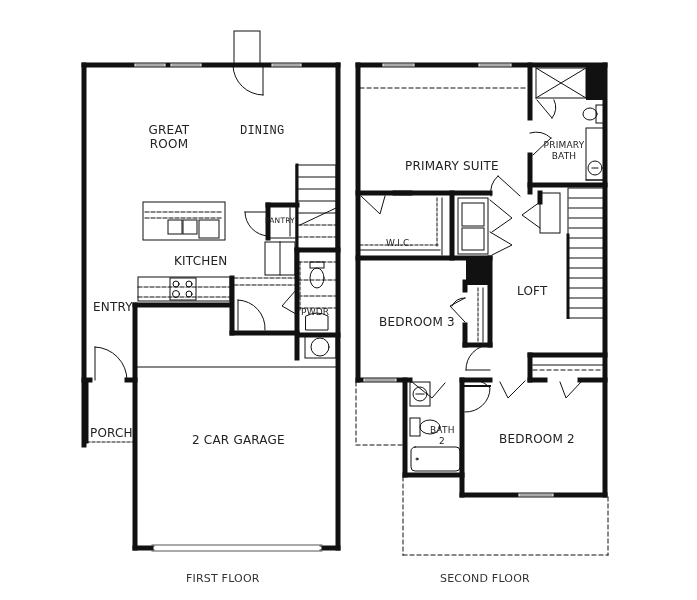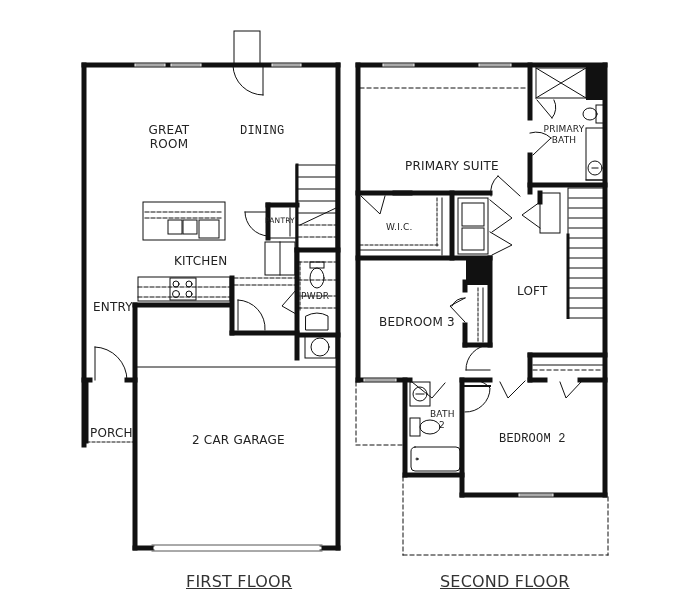--- a/index.html
+++ b/index.html
@@ -1,22 +1,22 @@
 <!DOCTYPE html>
 <html><head>
 <meta charset="utf-8">
 <style>
   html,body{margin:0;padding:0;background:#ffffff;}
   body{width:697px;height:600px;position:relative;overflow:hidden;font-family:"Liberation Sans",sans-serif;}
   svg{position:absolute;left:0;top:0;}
   .lbl{position:absolute;font-family:"DejaVu Sans",sans-serif;color:#222;text-align:center;line-height:1.2;letter-spacing:0.2px;white-space:nowrap;}
   .sm{font-size:12px;}
-  .xs{font-size:9px;}
+  .xs{font-size:9px;margin-top:16px;}
   .xxs{font-size:7.5px;}
-  .cap{font-size:16px;color:#333;text-decoration:underline;}
+  .cap{font-size:11px;color:#333;}
 </style>
 </head>
 <body>
 
 <svg width="697" height="600" viewBox="0 0 697 600">
   <g fill="none" stroke="#111" stroke-linecap="square">
 
     <g stroke-width="5">
       <line x1="84" y1="65" x2="338" y2="65"></line>
       <line x1="84" y1="65" x2="84" y2="445"></line>
@@ -302,14 +302,14 @@
   <span style="white-space:pre-line;">PRIMARY
 BATH</span>
 </div>
 <div class="lbl xs" style="left:386px;top:222px;">W.I.C.</div>
 <div class="lbl sm" style="left:517px;top:284px;">LOFT</div>
 <div class="lbl sm" style="left:379px;top:315px;">BEDROOM 3</div>
 <div class="lbl xs" style="left:430px;top:409px;width:24px;">
   <span style="white-space:pre-line;">BATH
 2</span>
 </div>
-<div class="lbl sm" style="left:499px;top:432px;font-family:Liberation Mono, monospace;">BEDROOM 2</div>
+<div class="lbl sm" style="left:499px;top:432px;">BEDROOM 2</div>
 <div class="lbl cap" style="left:440px;top:572px;">SECOND FLOOR</div>
 
 </body></html>

